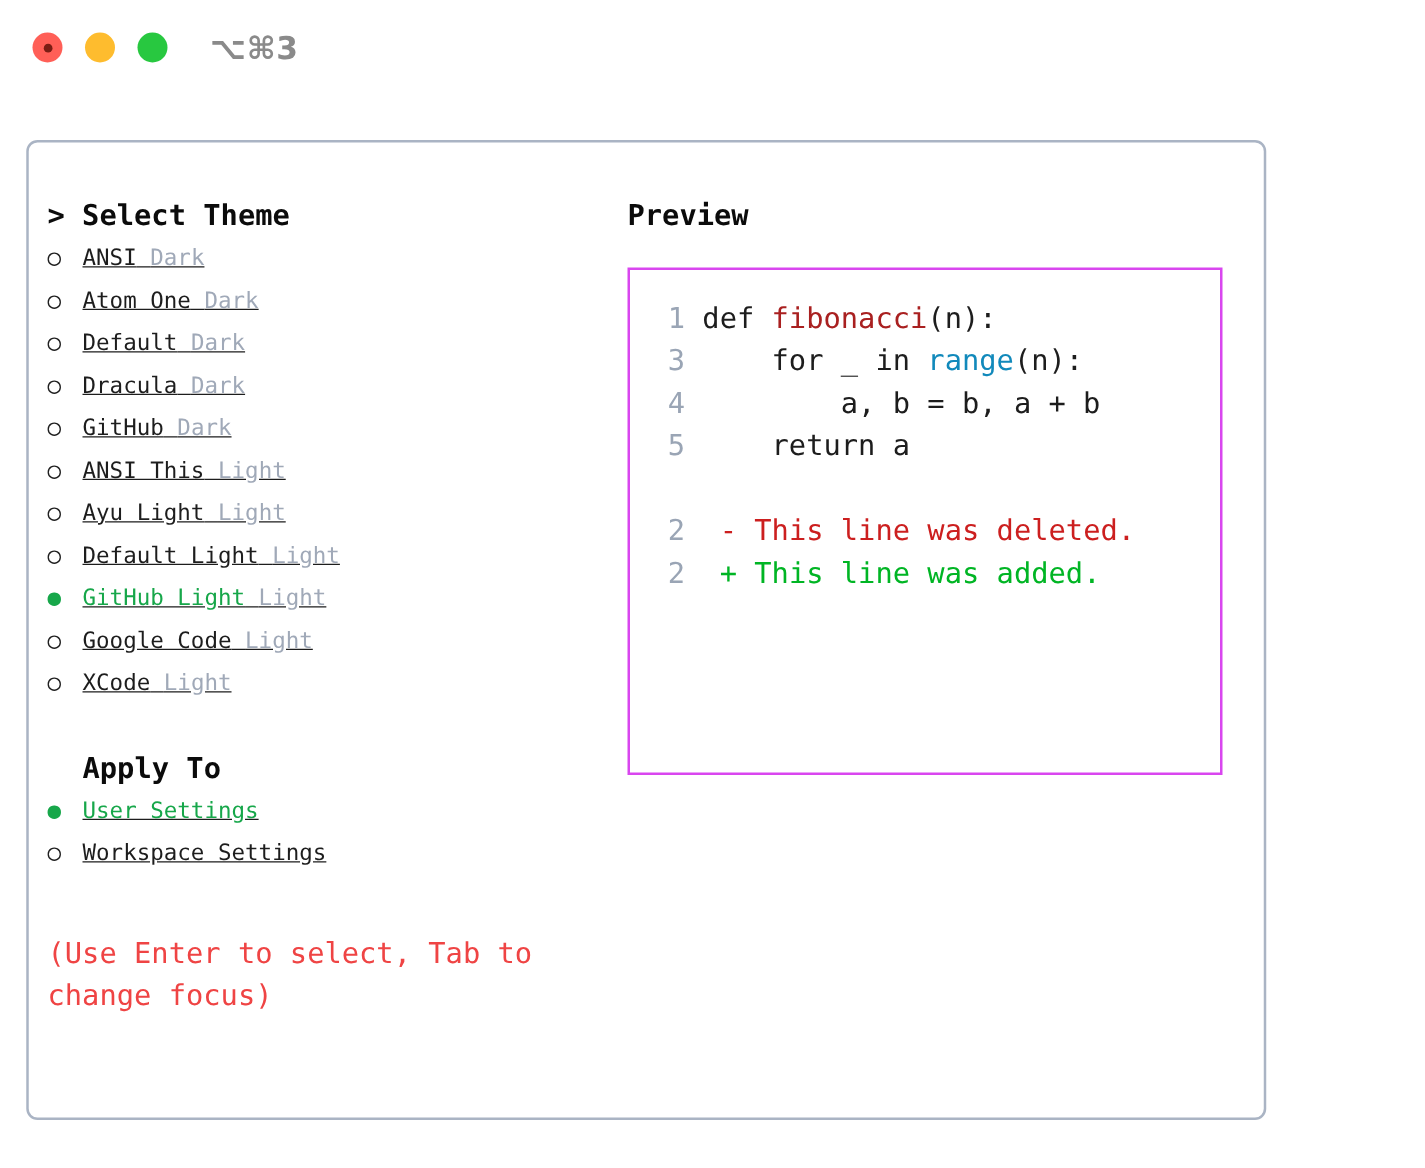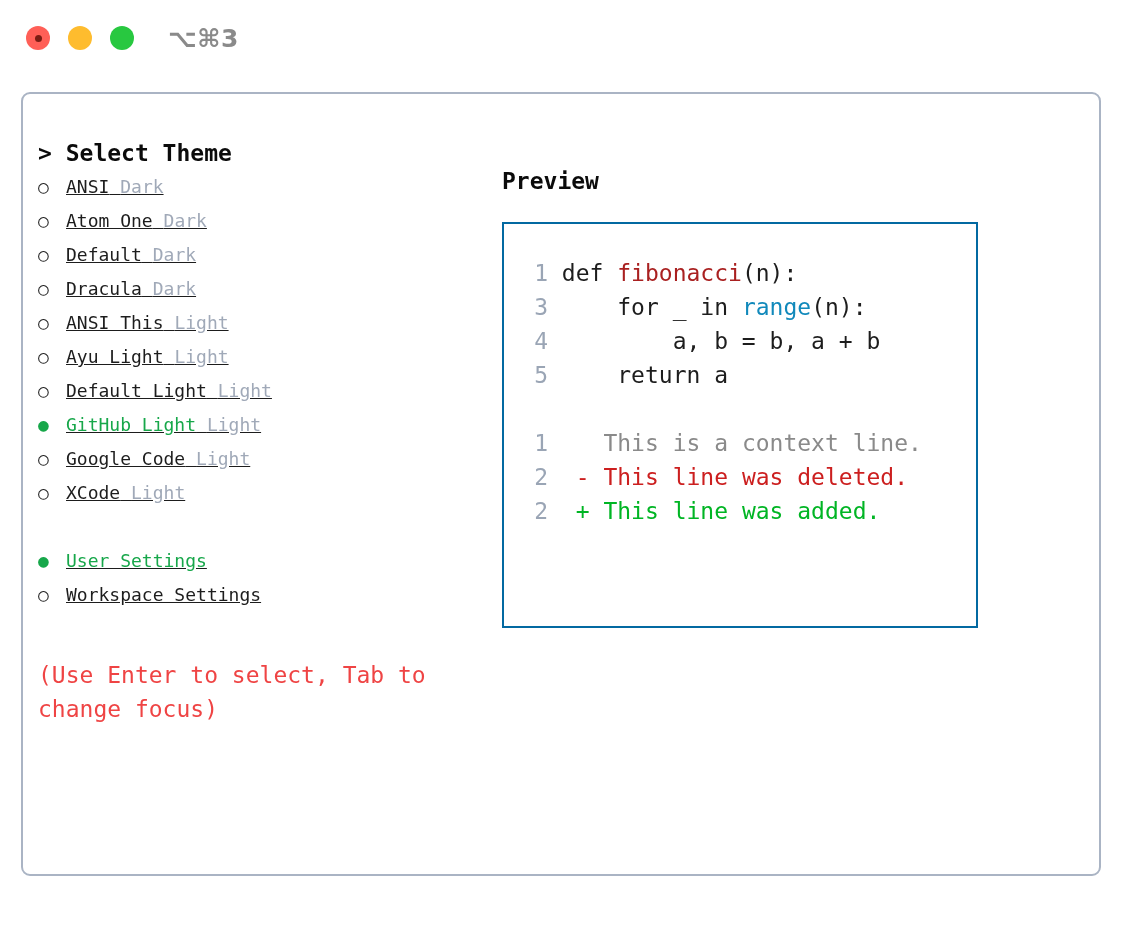--- a/index.html
+++ b/index.html
@@ -67,22 +67,22 @@
     font-weight: bold;
     color: #8a8a8a;
     letter-spacing: 0.5px;
     font-family: "DejaVu Sans", "Liberation Sans", sans-serif;
   }
 
   
   .panel {
     position: absolute;
     left: 21px;
-    top: 92px;
-    width: 1080px;
+    top: 112px;
+    width: 992px;
     height: 784px;
     border: 2px solid #aab4c4;
     border-radius: 9px;
     box-sizing: border-box;
     background: #ffffff;
   }
 
   
   .left-col {
     position: absolute;
@@ -127,36 +127,35 @@
     width: 400px;
     white-space: pre-wrap;
   }
 
   
   .right-col {
     position: absolute;
     left: 479px;
     top: 42px;
     width: 490px;
-    margin-top: 28px;
   }
   .preview-head {
     font-size: 23px;
     font-weight: bold;
     color: #0b0b0b;
     line-height: 34px;
   }
   .preview-box {
     margin-top: 24px;
     width: 476px;
     height: 406px;
-    border: 2px solid #0369a1;
+    border: 2px solid #d946ef;
     box-sizing: border-box;
     background: #ffffff;
-    padding: 32px 0 0 20px;
+    padding: 22px 0 0 20px;
   }
 
   .code-line {
     font-size: 23px;
     line-height: 34px;
     white-space: pre;
     color: #1d1d1d;
   }
   .lineno {
     display: inline-block;
@@ -190,30 +189,32 @@
 
   <div class="panel">
 
     <div class="left-col">
       <div class="section-head">&gt; Select Theme</div>
       <div id="theme-list">
           <div class="opt-row"><span class="bullet">○</span><span class="opt-label">ANSI</span><span> </span><span class="opt-variant">Dark</span></div>
           <div class="opt-row"><span class="bullet">○</span><span class="opt-label">Atom One</span><span> </span><span class="opt-variant">Dark</span></div>
           <div class="opt-row"><span class="bullet">○</span><span class="opt-label">Default</span><span> </span><span class="opt-variant">Dark</span></div>
           <div class="opt-row"><span class="bullet">○</span><span class="opt-label">Dracula</span><span> </span><span class="opt-variant">Dark</span></div>
+          <div class="opt-row"><span class="bullet">○</span><span class="opt-label">GitHub</span><span> </span><span class="opt-variant">Dark</span></div>
           <div class="opt-row"><span class="bullet">○</span><span class="opt-label">ANSI This</span><span> </span><span class="opt-variant">Light</span></div>
           <div class="opt-row"><span class="bullet">○</span><span class="opt-label">Ayu Light</span><span> </span><span class="opt-variant">Light</span></div>
           <div class="opt-row"><span class="bullet">○</span><span class="opt-label">Default Light</span><span> </span><span class="opt-variant">Light</span></div>
           <div class="opt-row sel"><span class="bullet sel">●</span><span class="opt-label">GitHub Light</span><span> </span><span class="opt-variant">Light</span></div>
           <div class="opt-row"><span class="bullet">○</span><span class="opt-label">Google Code</span><span> </span><span class="opt-variant">Light</span></div>
           <div class="opt-row"><span class="bullet">○</span><span class="opt-label">XCode</span><span> </span><span class="opt-variant">Light</span></div>
         </div>
 
       <div class="spacer-sm"></div>
 
+      <div class="section-head indented">Apply To</div>
       <div id="apply-list">
           <div class="opt-row sel"><span class="bullet sel">●</span><span class="opt-label">User Settings</span></div>
           <div class="opt-row"><span class="bullet">○</span><span class="opt-label">Workspace Settings</span></div>
         </div>
 
       <div class="spacer-md"></div>
 
       <div class="hint">(Use Enter to select, Tab to change focus)</div>
     </div>
 
@@ -221,21 +222,20 @@
       <div class="preview-head">Preview</div>
       <div class="preview-box">
         <div id="code-block">
             <div class="code-line"><span class="lineno">1</span><span> </span><span class="tok-plain">def </span><span class="tok-fn">fibonacci</span><span class="tok-plain">(n):</span></div>
             <div class="code-line"><span class="lineno">3</span><span> </span><span class="tok-plain">    for _ in </span><span class="tok-call">range</span><span class="tok-plain">(n):</span></div>
             <div class="code-line"><span class="lineno">4</span><span> </span><span class="tok-plain">        a, b = b, a + b</span></div>
             <div class="code-line"><span class="lineno">5</span><span> </span><span class="tok-plain">    return a</span></div>
           </div>
         <div class="diff-gap"></div>
         <div id="diff-block">
-            <div class="code-line"><span class="lineno">1</span><span>  </span><span class="diff-ctx"> </span><span class="diff-ctx"> This is a context line.</span></div>
             <div class="code-line"><span class="lineno">2</span><span>  </span><span class="diff-del">-</span><span class="diff-del"> This line was deleted.</span></div>
             <div class="code-line"><span class="lineno">2</span><span>  </span><span class="diff-add">+</span><span class="diff-add"> This line was added.</span></div>
           </div>
       </div>
     </div>
 
   </div>
 </div>
 
 </body></html>

